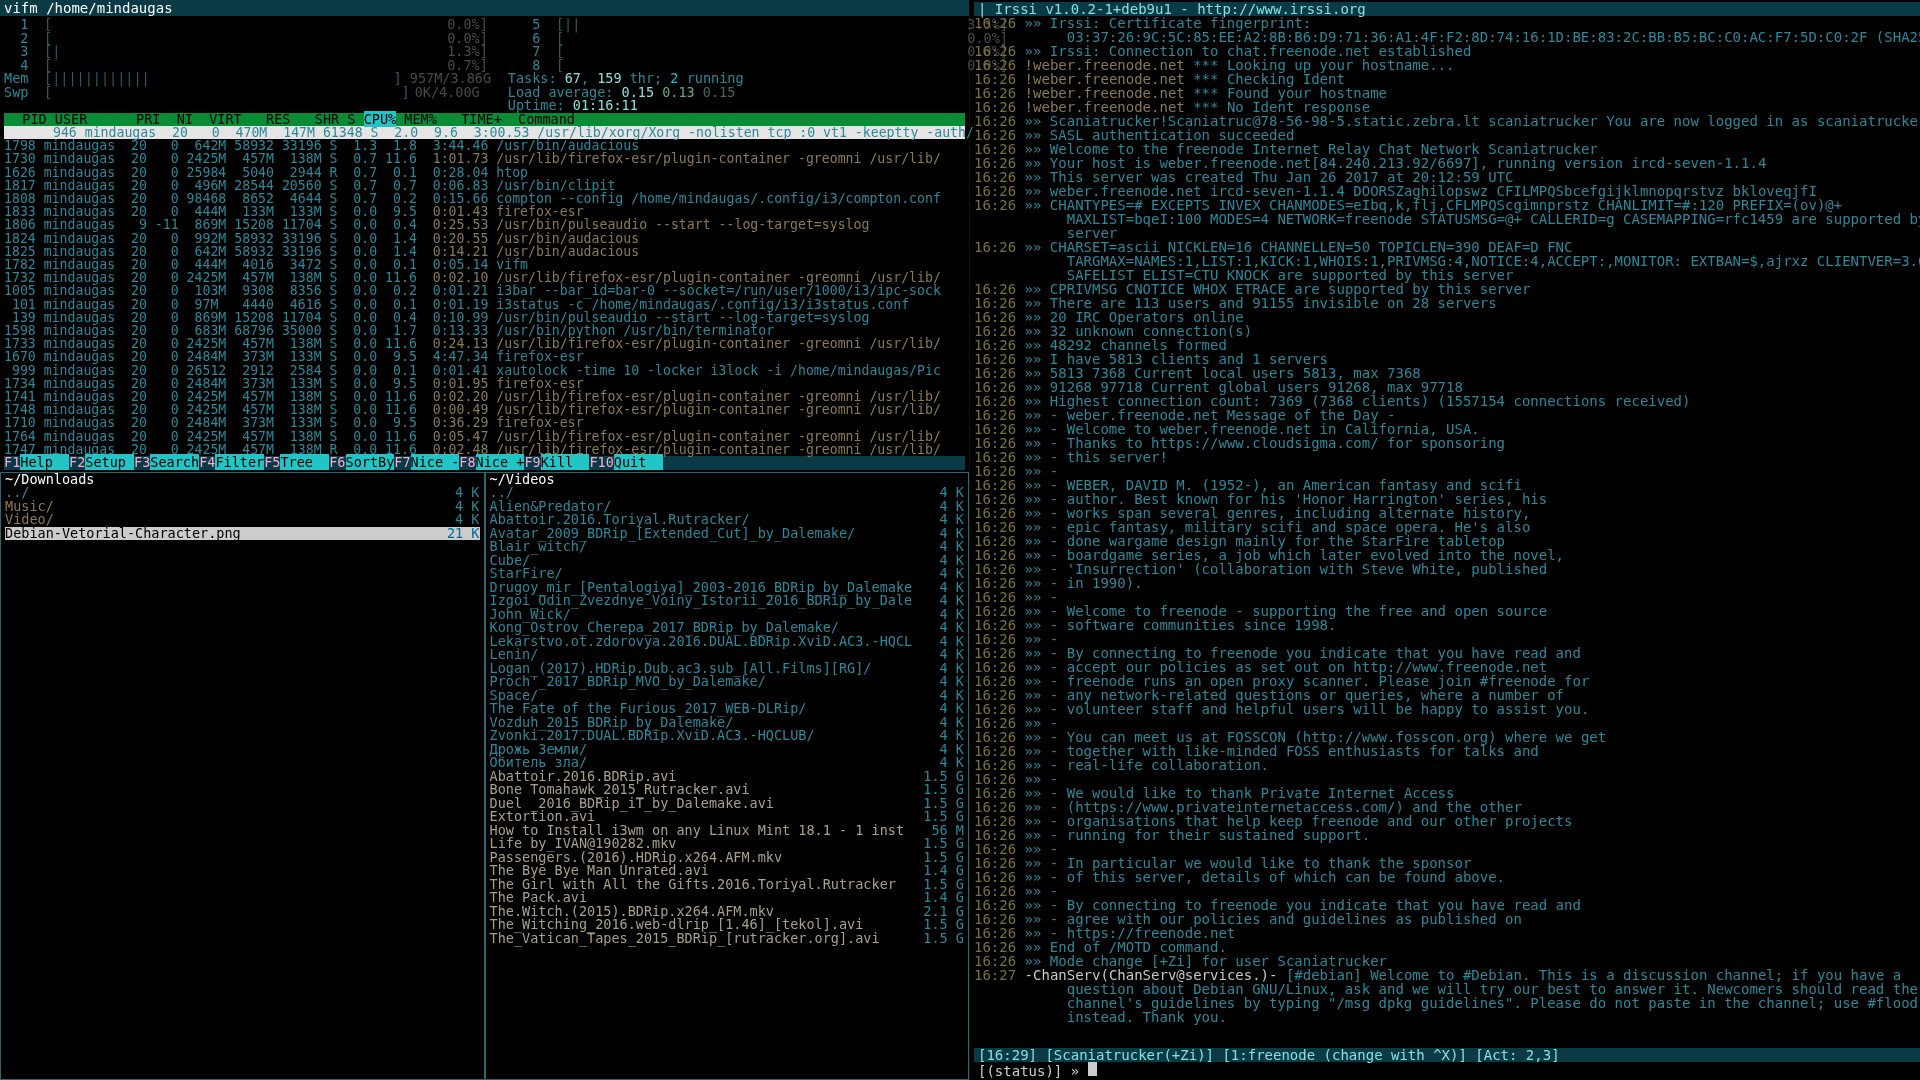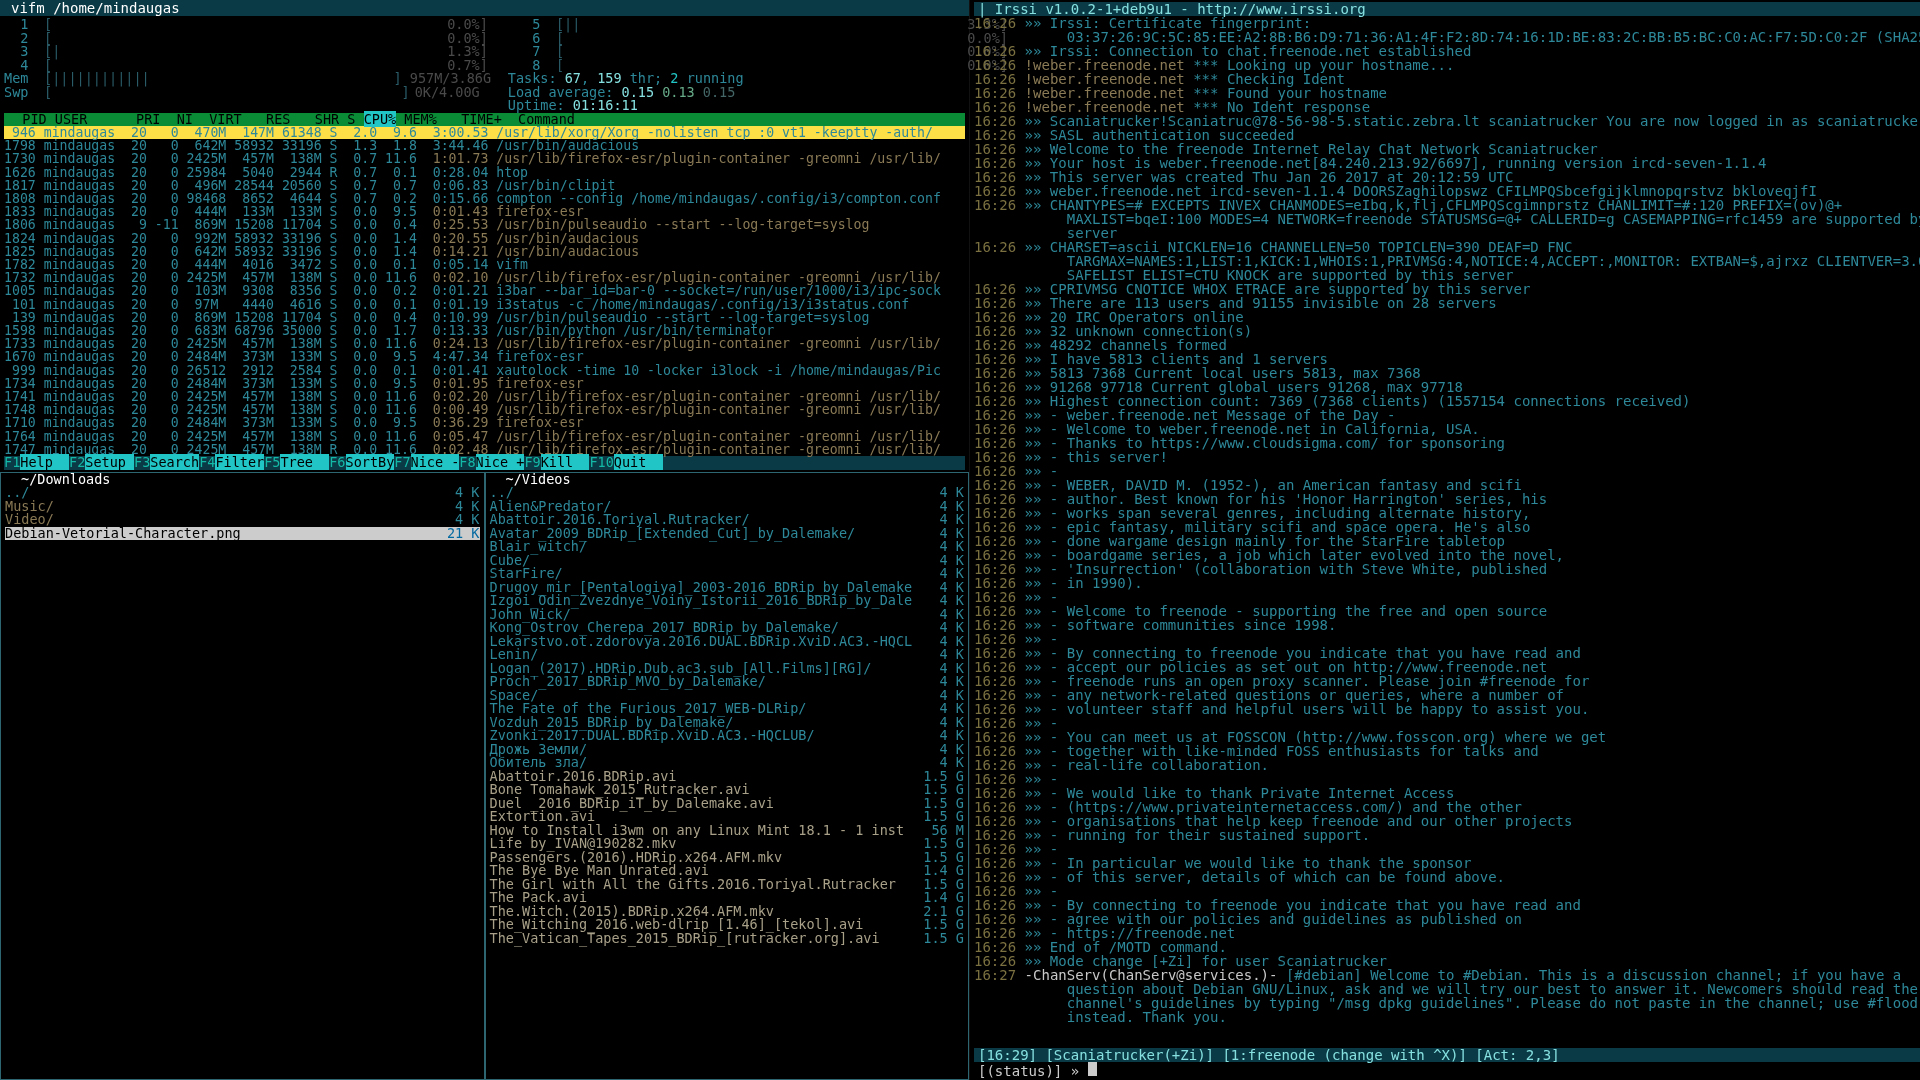--- a/index.html
+++ b/index.html
@@ -1,45 +1,45 @@
 <!DOCTYPE html>
 <html><head>
 <meta charset="utf-8">
 <style>
   * { margin:0; padding:0; box-sizing:border-box; }
   html,body { width:1920px; height:1080px; background:#000; font-family:'DejaVu Sans Mono','Courier New',monospace; font-size:14px; line-height:1.0; overflow:hidden; color:#2d8899; }
   .root { display:flex; height:100%; }
   .left { width:970px; display:flex; flex-direction:column; border-right:1px solid #111; }
   .right { flex:1; display:flex; flex-direction:column; padding:2px 4px; }
   
-  .titlebar { background:#0a3a45; color:#fff; padding:1px 11px; }
+  .titlebar { background:#0a3a45; color:#fff; padding:1px 4px; }
   
   .htop { padding:2px 4px; font-size:13.5px; }
   .meters { display:flex; gap:28px; }
   .mcol { flex:1; }
   .mrow { display:flex; white-space:pre; }
   .mrow .label { color:#2d8899; width:40px; }
   .mrow .bar { color:#2a5c68; flex:1; }
   .mrow .val { color:#4a4a4a; text-align:right; width:70px;}
   .sysline { color:#2d8899; white-space:pre; }
   .cyan { color:#22c5c5; }
   .bright { color:#86e0e0; }
   .hdr { background:#0a8c37; color:#000; padding:0 2px; white-space:pre; font-weight:normal; }
   .hdr .sort { background:#22c5c5; }
   .proc { white-space:pre; font-size:13.2px; }
   .proc .base { color:#2d8899; }
   .proc .cmd-dim { color:#8a7a55; }
-  .proc .sel { background:#fde047; color:#ccc; }
+  .proc .sel { background:#e5e5e5; color:#ccc;padding-left:41px; }
   .fnbar { background:#0a3a45; white-space:pre; }
-  .fnbar .fn { color:#14b8a6;text-align:right; }
+  .fnbar .fn { color:#f9a8d4;text-align:right; }
   .fnbar .lbl { background:#22c5c5; color:#000; }
   
   .vifm { display:flex; flex:1; font-size:13.5px; }
   .pane { flex:1; display:flex; flex-direction:column; border:1px solid #2d6670; }
-  .pane-title { color:#fff; background:#000; padding:0 20px; }
+  .pane-title { color:#fff; background:#000; padding:0 4px; }
   .filelist { flex:1; overflow:hidden; padding:0 4px; }
   .filelist div { white-space:pre; display:flex; justify-content:space-between; }
   .dir { color:#2d8899; }
   .sz { color:#2d8899; }
   .file { color:#a8a088; }
   .dir.olive { color:#8a7a55; }
   .selrow { background:#ccc; color:#000; }
   .selrow .sz { color:#0369a1; }
   .hint { background:#000; color:#888; white-space:pre; display:flex; justify-content:space-between; padding:0 4px; font-size:13px;}
   

